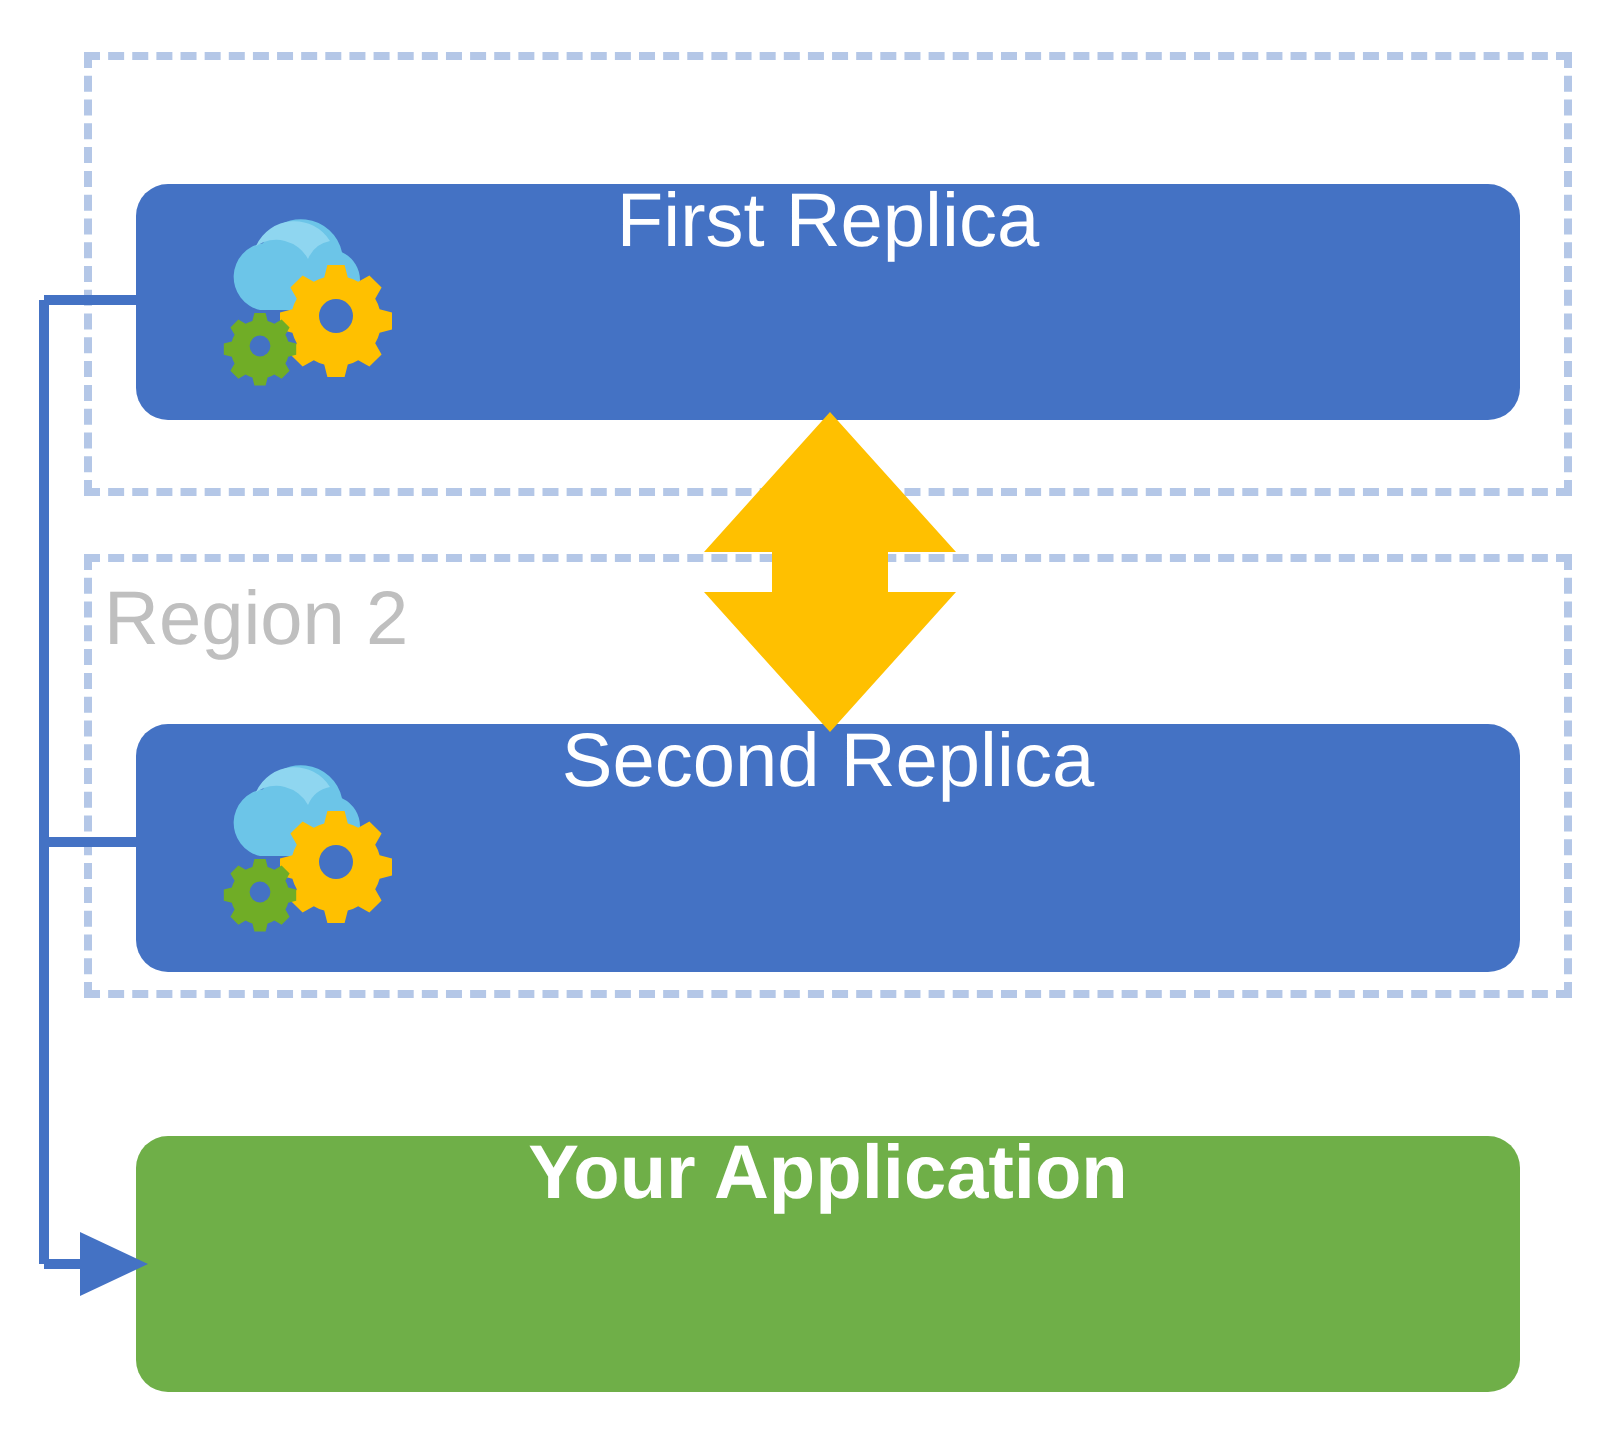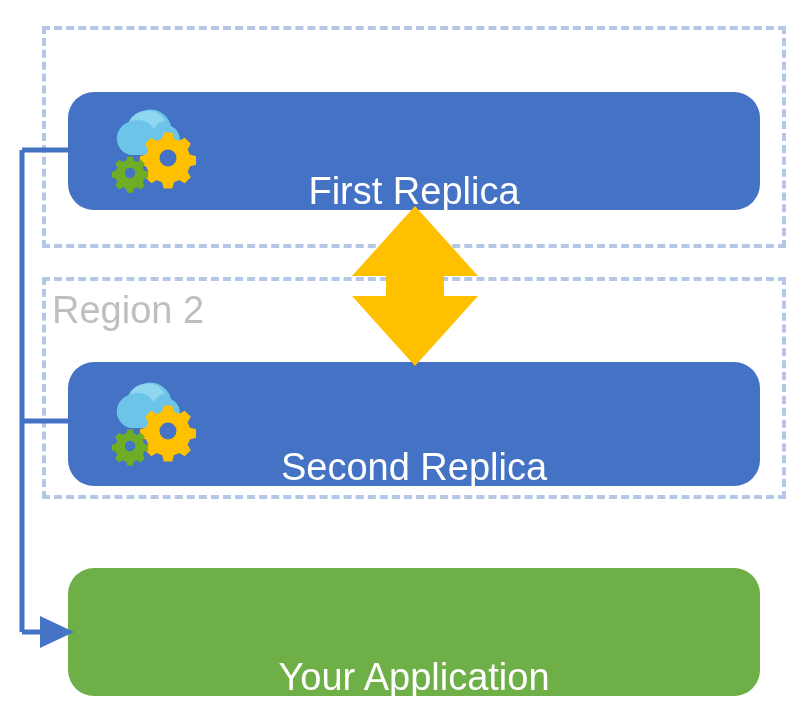--- a/index.html
+++ b/index.html
@@ -38,37 +38,37 @@
     line-height: 1;
     white-space: nowrap;
   }
   #region-1-label { top: 38px; }
   #region-2-label { top: 291px; }
 
   
   .node {
     position: absolute;
     box-sizing: border-box;
-    border-radius: 26px;
+    border-radius: 16px;
     display: flex;
-    align-items: flex-end;
+    align-items: flex-start;
     justify-content: center;
   }
   .node-label {
     color: #ffffff;
     font-size: 38px;
     line-height: 1;
     white-space: nowrap;
     text-align: center;
     pointer-events: none;
   }
   .node-blue { background: #4472c4; }
   .node-blue .node-label { font-weight: 400; }
   .node-green { background: #6faf48; }
-  .node-green .node-label { font-weight: 400; }
+  .node-green .node-label { font-weight: 700; }
 
   #node-first-replica  { left: 68px; top: 92px;  width: 692px; height: 118px; }
   #node-second-replica { left: 68px; top: 362px; width: 692px; height: 124px; }
   #node-your-application { left: 68px; top: 568px; width: 692px; height: 128px; }
 
   
   .cloud-gear-icon {
     position: absolute;
     left: 36px;
     top: 50%;

